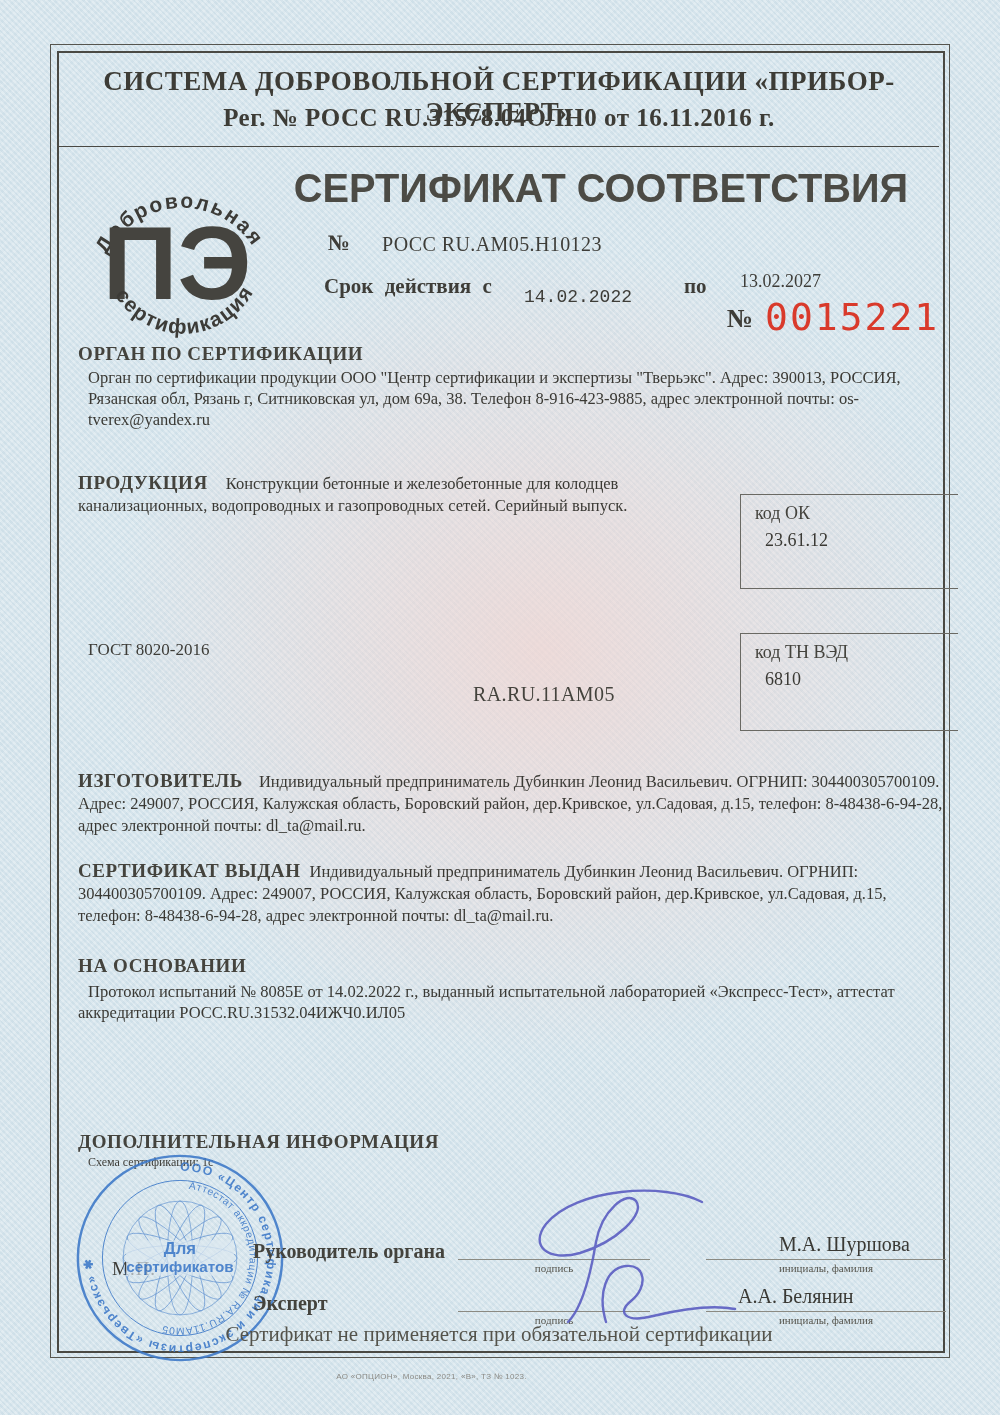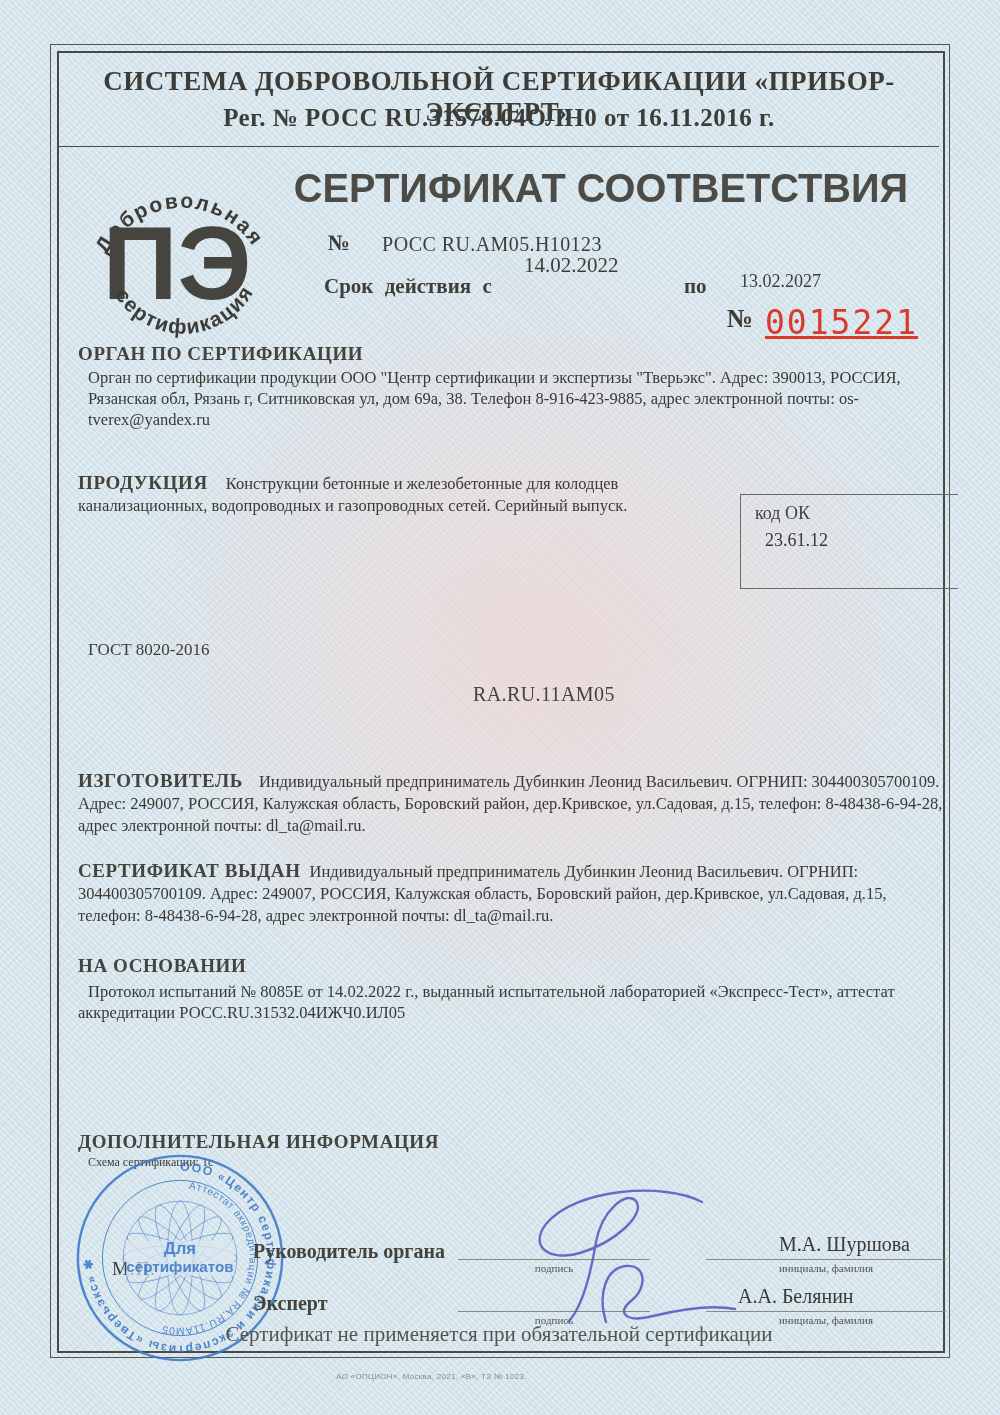--- a/index.html
+++ b/index.html
@@ -25,25 +25,25 @@
   .hdr2{top:104px;font-size:25px;letter-spacing:0.5px;}
   .doc-title{
     left:278px;top:165px;width:646px;text-align:center;
     font-family:"Liberation Sans",sans-serif;font-weight:bold;
     font-size:41px;color:#4c4b45;letter-spacing:0px;transform:scaleX(.97);
   }
   .lbl-serif{font-weight:bold;}
   .no-row{left:328px;top:230px;font-size:22px;}
   .no-val{left:382px;top:233px;font-size:20px;letter-spacing:0.4px;}
   .term-lbl{left:324px;top:274px;font-size:21px;font-weight:bold;word-spacing:6px;}
-  .date-from{left:524px;top:253px;font-size:21px;}
+  .date-from{left:524px;top:287px;font-size:18px;font-family:Liberation Mono, monospace;}
   .term-po{left:684px;top:274px;font-size:21px;font-weight:bold;}
   .date-to{left:740px;top:271px;font-size:18px;}
   .blank-no-sign{left:727px;top:304px;font-size:26px;font-weight:bold;color:#3e3d38;}
-  .blank-no{left:765px;top:303px;font-family:"DejaVu Sans Mono",monospace;font-size:33px;letter-spacing:2px;text-decoration:underline;}
+  .blank-no{left:765px;top:295px;font-family:"DejaVu Sans Mono",monospace;font-size:38px;letter-spacing:2px;}
   .sec-h{font-size:19px;font-weight:bold;letter-spacing:0.6px;color:#44433d;}
   .body-txt{font-size:16.5px;line-height:21px;color:#3a3934;}
   .org-head{left:78px;top:343px;}
   .org-code{left:395px;top:340px;font-size:20px;font-weight:normal;letter-spacing:0.4px;}
   .org-par{left:88px;top:367px;width:862px;}
   .prod-par{left:78px;top:472px;width:590px;}
   .prod-par .sec-h{margin-right:14px;}
   .inline-txt{font-size:16.5px;line-height:22px;color:#3a3934;}
   .code-box{position:absolute;left:740px;border:1px solid #6a6963;border-right:none;padding:8px 0 0 14px;}
   .code-box .cb-lbl{font-size:18px;color:#44433d;}
@@ -131,20 +131,24 @@
   <div class="abs prod-par">
     <span class="sec-h">ПРОДУКЦИЯ</span>
     <span class="inline-txt">Конструкции бетонные и железобетонные для колодцев канализационных, водопроводных и газопроводных сетей. Серийный выпуск.</span>
   </div>
   <div class="code-box box-ok">
     <div class="cb-lbl">код ОК</div>
     <div class="cb-val">23.61.12</div>
   </div>
 
   <div class="abs conf-val">ГОСТ 8020-2016</div>
+  <div class="code-box box-tnved">
+    <div class="cb-lbl">код ТН ВЭД</div>
+    <div class="cb-val">6810</div>
+  </div>
 
   <div class="abs manu-par">
     <span class="sec-h">ИЗГОТОВИТЕЛЬ</span>
     <span class="inline-txt">Индивидуальный предприниматель Дубинкин Леонид Васильевич. ОГРНИП: 304400305700109. Адрес: 249007, РОССИЯ, Калужская область, Боровский район, дер.Кривское, ул.Садовая, д.15, телефон: 8-48438-6-94-28, адрес электронной почты: dl_ta@mail.ru.</span>
   </div>
 
   <div class="abs issued-par">
     <span class="sec-h">СЕРТИФИКАТ ВЫДАН</span>
     <span class="inline-txt">Индивидуальный предприниматель Дубинкин Леонид Васильевич. ОГРНИП: 304400305700109. Адрес: 249007, РОССИЯ, Калужская область, Боровский район, дер.Кривское, ул.Садовая, д.15, телефон: 8-48438-6-94-28, адрес электронной почты: dl_ta@mail.ru.</span>
   </div>

